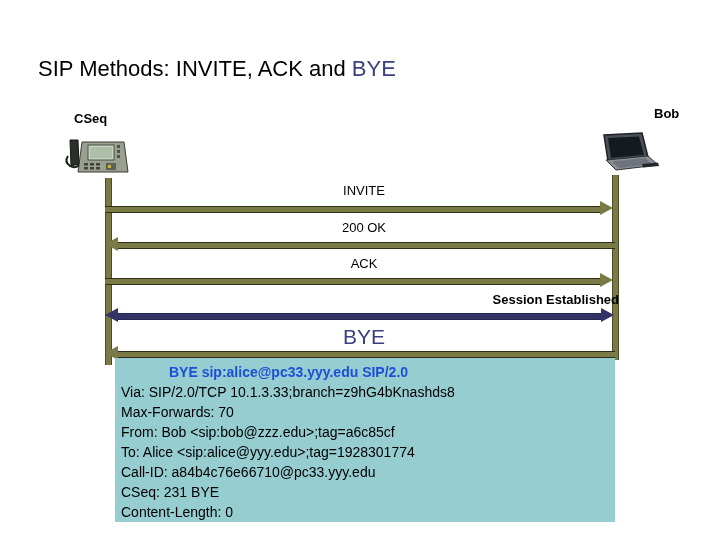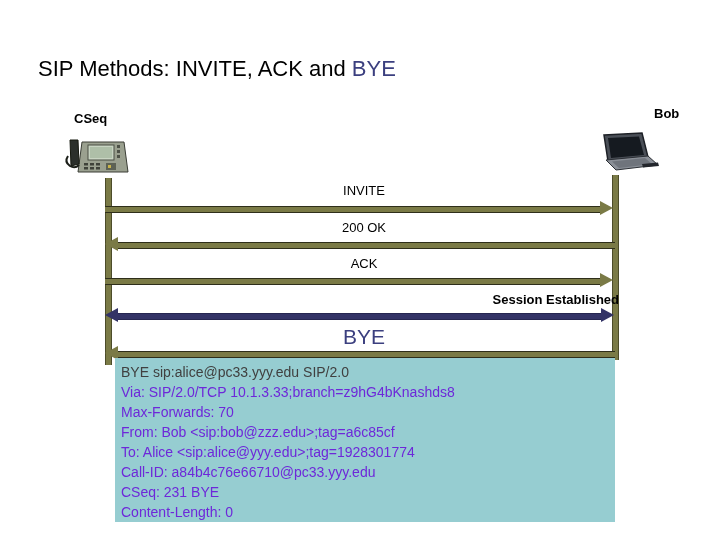--- a/index.html
+++ b/index.html
@@ -122,27 +122,28 @@
     top: 358px;
     width: 500px;
     height: 164px;
     background: #96cdd1;
     padding: 4px 0 0 6px;
     box-sizing: border-box;
   }
   .sip-line {
     font-size: 14px;
     line-height: 20px;
-    color: #6d28d9;
+    color: #000000;
     white-space: pre;
     font-family: "Liberation Sans", sans-serif;
   }
   .sip-line.first {
-    color: #404040;
-    font-weight: normal;
+    color: #1d4ed8;
+    font-weight: bold;
+    margin-left: 48px;
   }
 </style>
 </head>
 <body>
 
 <div id="slide-title"><span>SIP Methods: INVITE, ACK and </span><span class="hl">BYE</span></div>
 
 <div class="endpoint-label" id="alice-label">CSeq</div>
 
 <div id="alice-phone">

